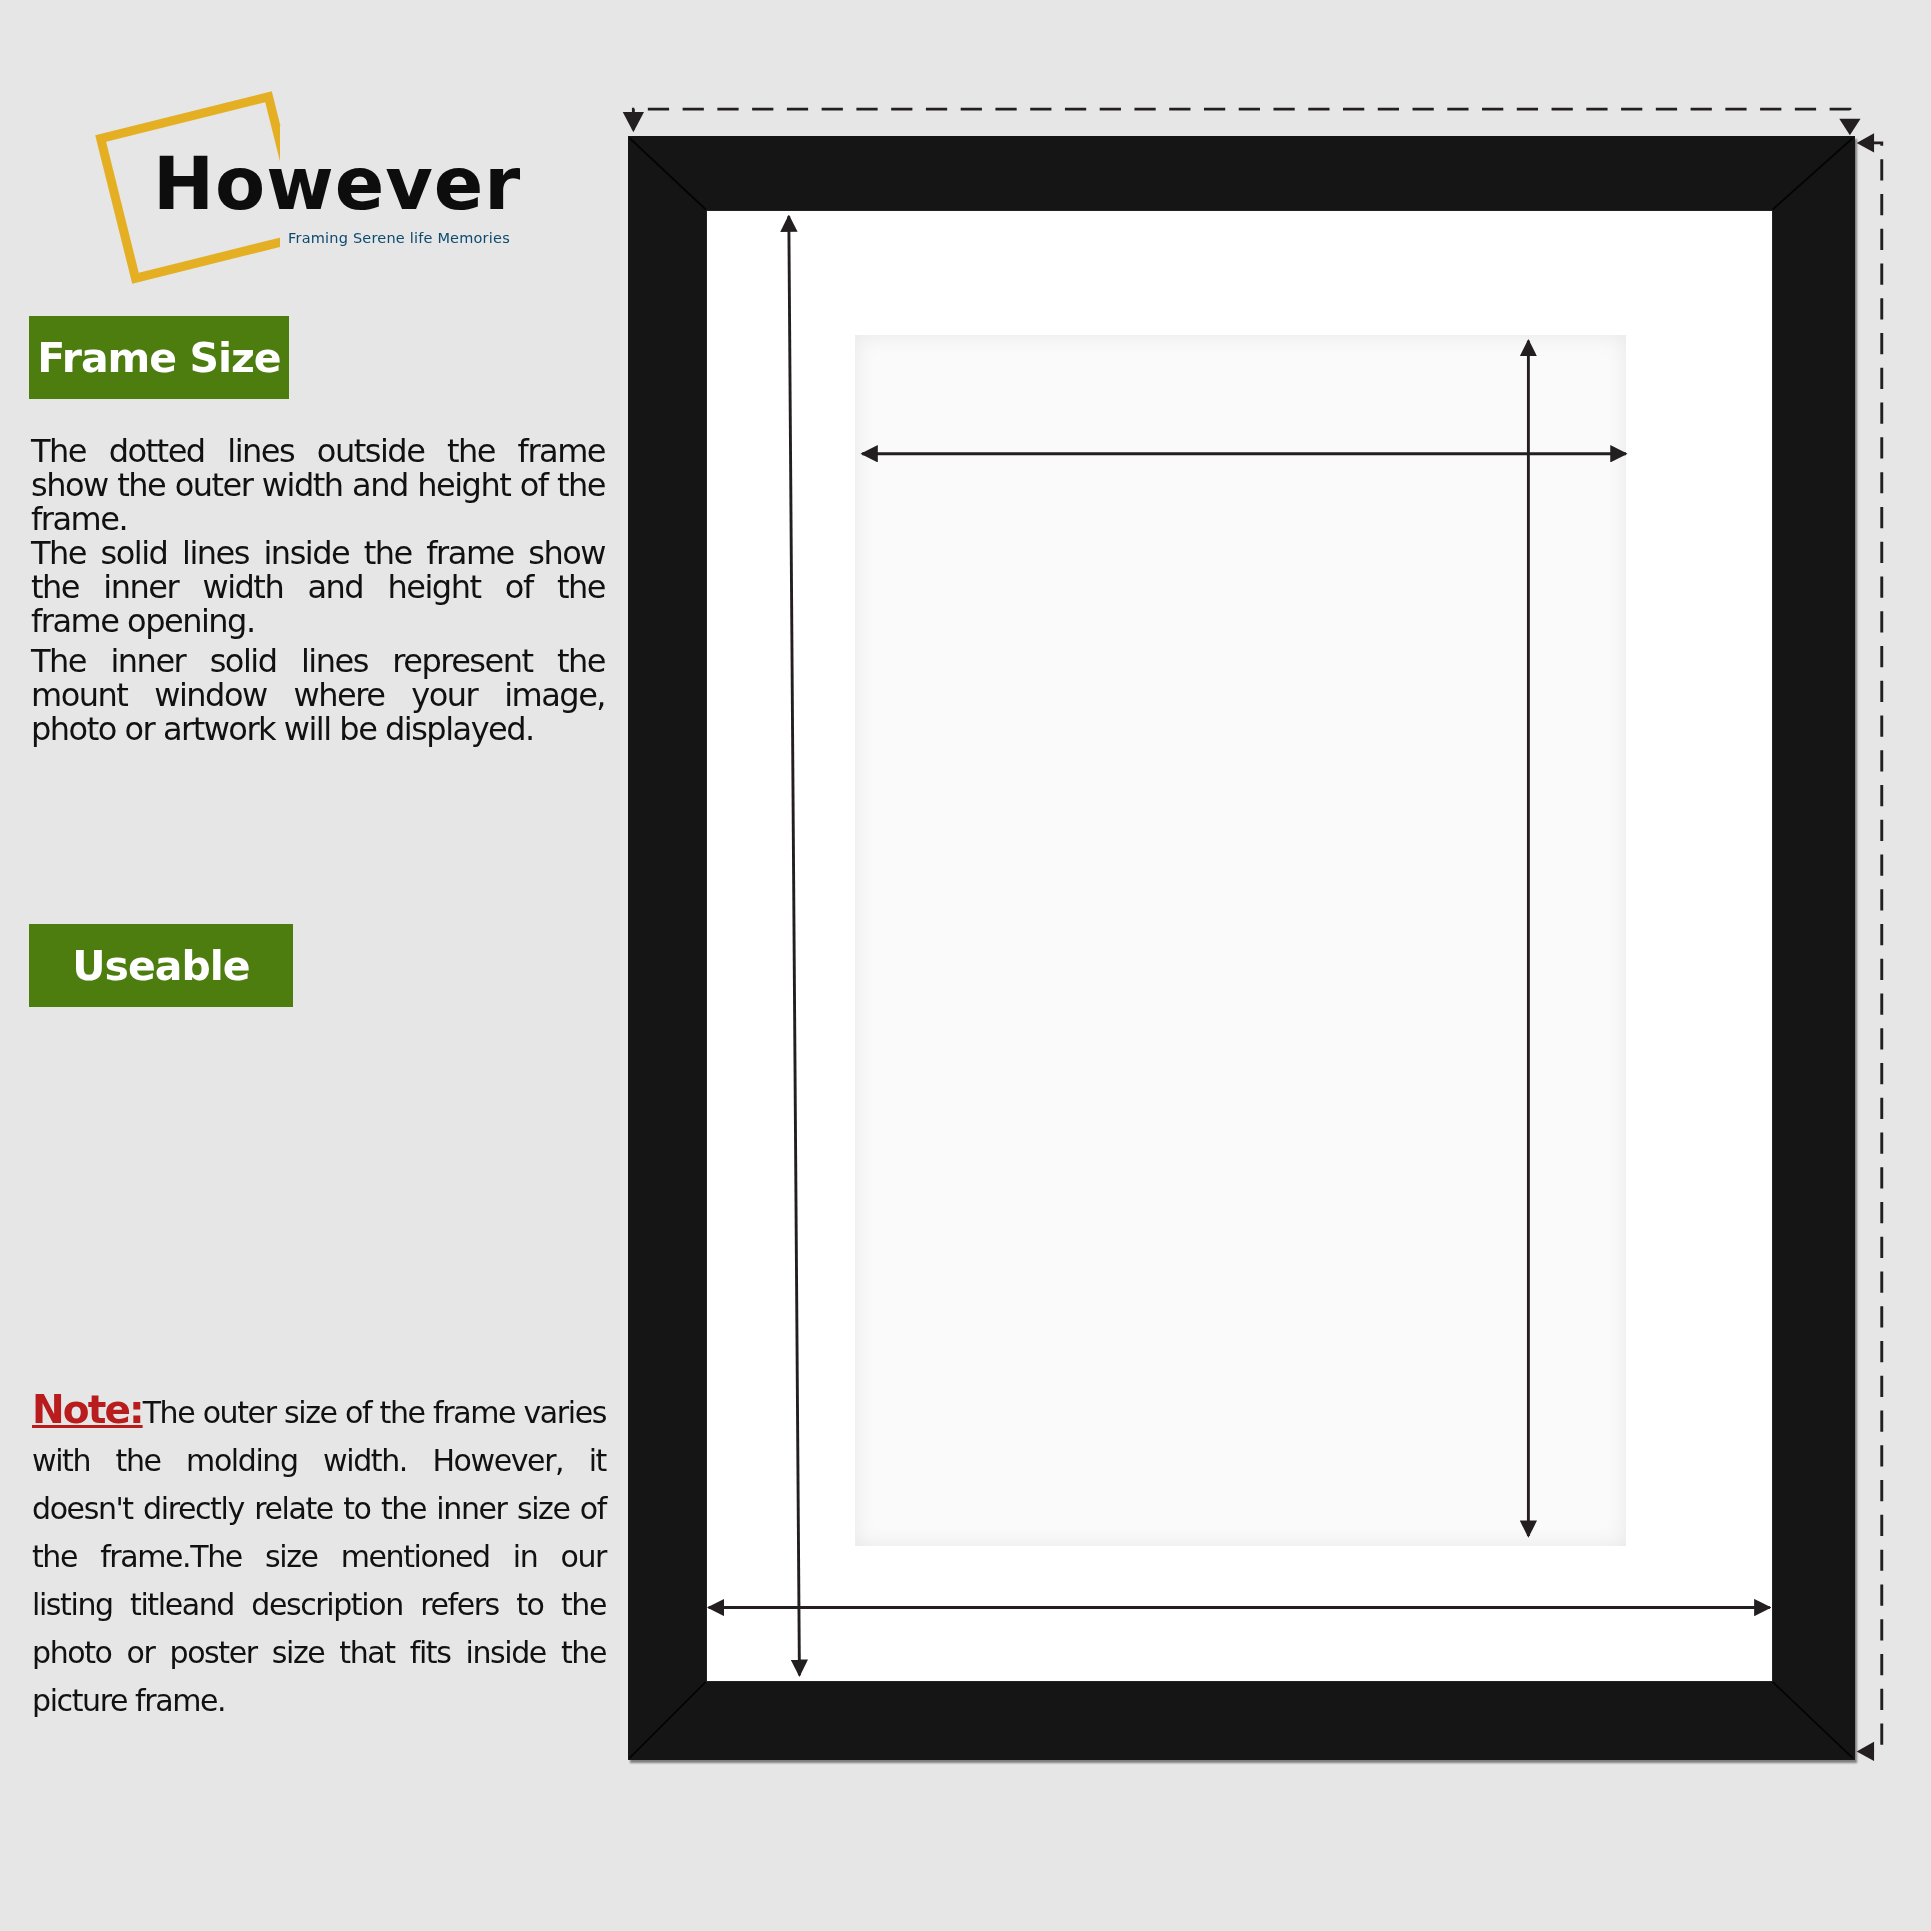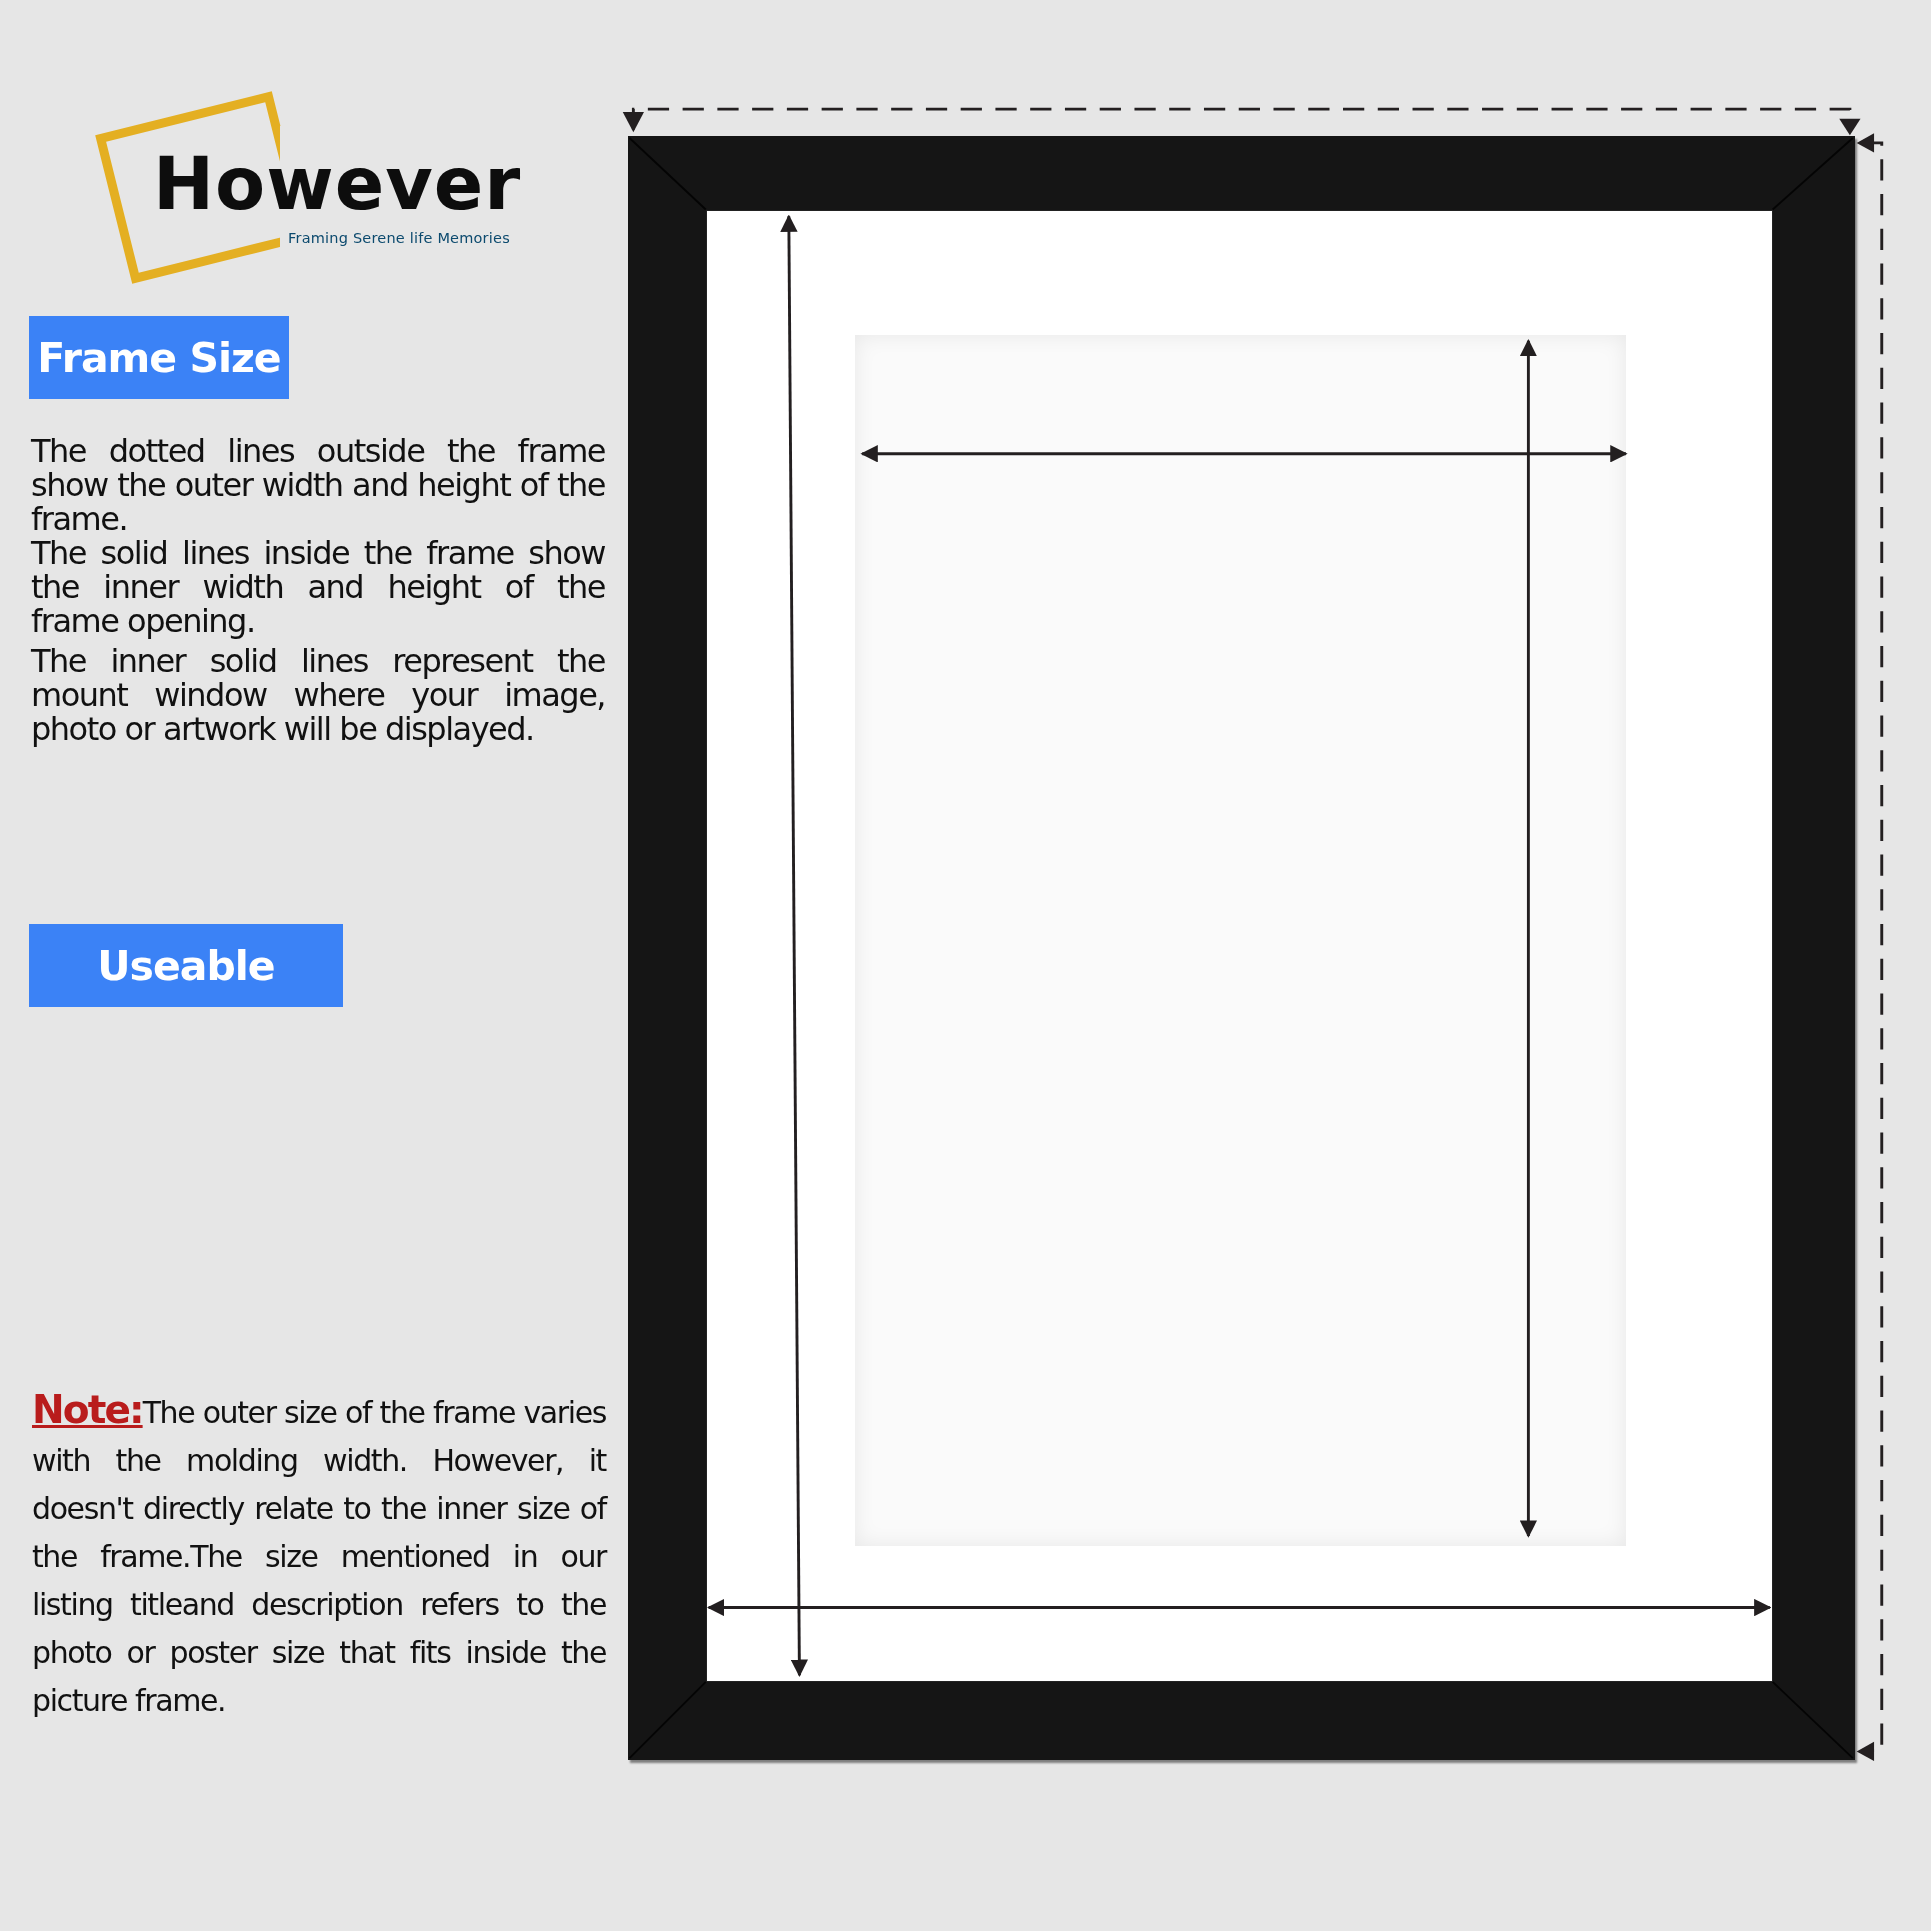--- a/index.html
+++ b/index.html
@@ -9,23 +9,23 @@
     font-family:"DejaVu Sans", sans-serif; color:#111;
   }
   .abs { position:absolute; }
   
   #logo { left:97px; top:92px; width:463px; height:193px; }
   #logo-frame { left:111px; top:111px; width:164px; height:135px; border:9.7px solid #e4af22; transform:rotate(-14deg); transform-origin:center; }
   #logo-mask { left:280px; top:126px; width:290px; height:164px; background:#e6e6e6; }
   #logo-word { left:153px; top:147px; font-family:"DejaVu Sans", sans-serif; font-weight:bold; font-size:73px; letter-spacing:1px; color:#0d0d0d; line-height:1; }
   #logo-tag { left:288px; top:230px; font-family:"DejaVu Sans", sans-serif; font-size:14.5px; color:#0c4a6e; letter-spacing:0.2px;text-align:right; }
   
-  .badge { background:#3b82f6; color:#fff; font-family:"DejaVu Sans", sans-serif; font-weight:bold; font-size:41px; display:flex; align-items:center; justify-content:center; letter-spacing:-1px;text-align:right; }
+  .badge { background:#4d7c0f; color:#fff; font-family:"DejaVu Sans", sans-serif; font-weight:bold; font-size:41px; display:flex; align-items:center; justify-content:center; letter-spacing:-1px;text-align:right; }
   #badge-size { left:29px; top:316px; width:260px; height:83px; }
-  #badge-use { left:29px; top:924px; width:314px; height:83px; }
+  #badge-use { left:29px; top:924px; width:264px; height:83px; }
   .para { font-family:"DejaVu Sans", sans-serif; font-size:32px; line-height:34px; text-align:justify; letter-spacing:-1.5px; color:#111; width:574px; }
   .para p { margin:0; text-align-last:left; }
   #size-p { left:31px; top:434px; }
   #size-p p.gap { margin-top:6px; }
   #use-p { left:31px; top:1031px; width:574px; }
   #note-p { left:32px; top:1386px; width:574px; font-size:30px; line-height:48px; letter-spacing:-1.4px; }
   #note-label { color:#b91c1c; font-weight:bold; font-size:39px; letter-spacing:-1.9px;text-decoration:underline; }
   
   #frame { left:628px; top:136px; width:1227px; height:1624px; background:#151515; box-shadow: 1.9px 2.9px 1.9px rgba(0,0,0,0.45); }
   #mount { left:706px; top:210px; width:1067px; height:1472px; background:#ffffff; box-shadow: inset 0 0 0 1px #222; }

